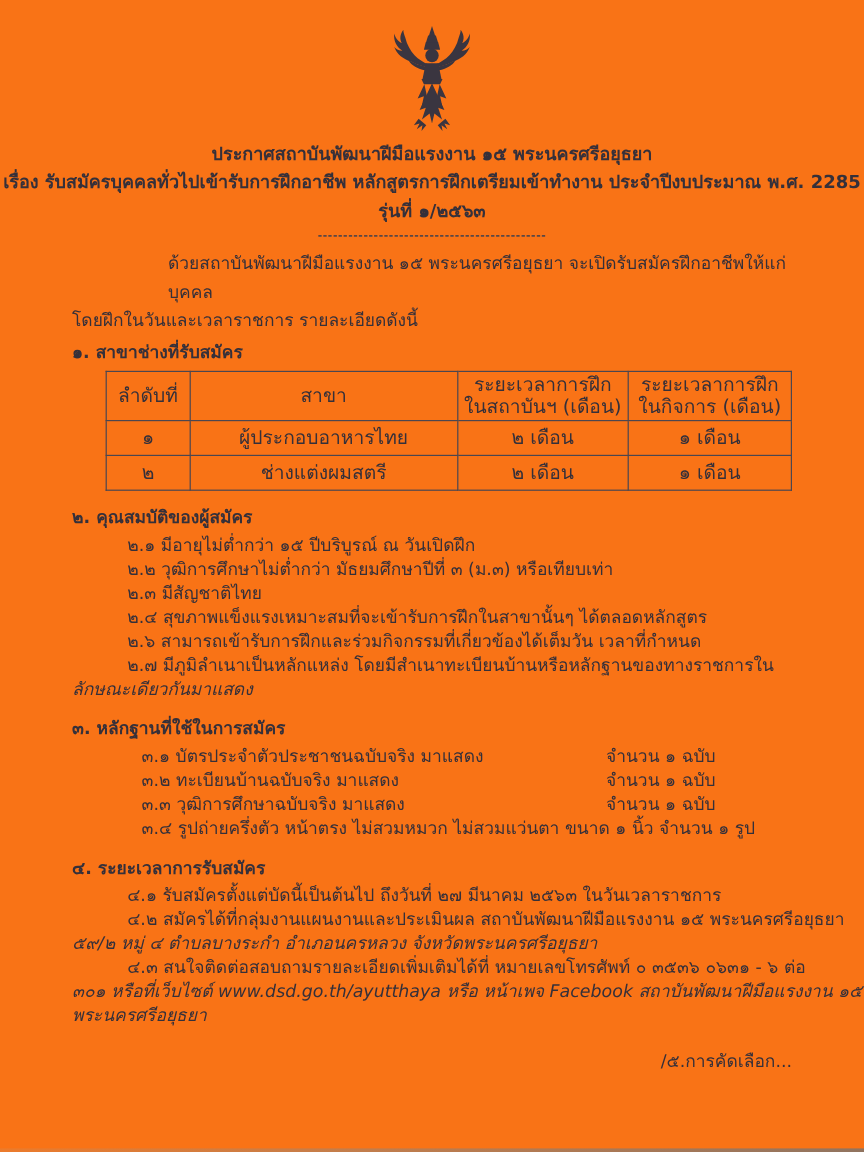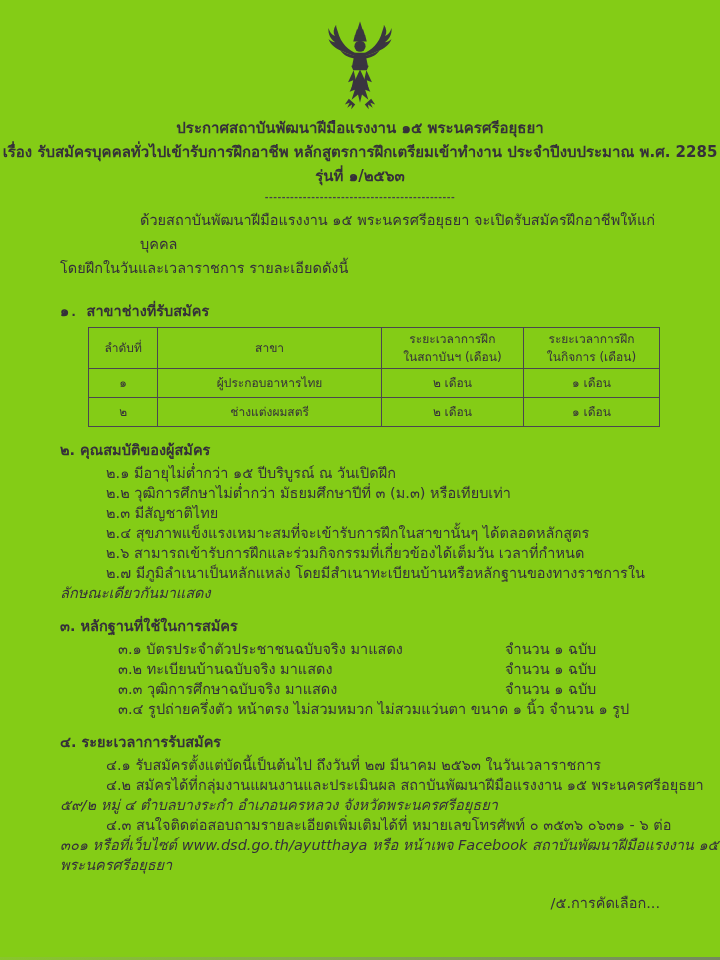--- a/index.html
+++ b/index.html
@@ -1,30 +1,30 @@
 <!DOCTYPE html>
 <html><head>
 <meta charset="utf-8">
 <style>
   html,body{margin:0;padding:0;background:#e8e8e6;}
   .page{
     width:720px;height:960px;position:relative;margin:0 auto;
-    background:#84cc16;overflow:hidden;color:#35303a;
+    background:#f97316;overflow:hidden;color:#35303a;
     font-family:"DejaVu Sans","Liberation Sans",sans-serif;
     font-size:14.5px;
   }
   .content{padding:0 60px;}
   .emblem{display:block;margin:20px auto 2px;}
   .title-line{text-align:center;font-weight:bold;font-size:15px;line-height:24px;white-space:nowrap;}
   .dash-divider{text-align:center;font-size:9px;letter-spacing:0.5px;line-height:10px;margin:4px 0 6px;color:#46414c;font-weight:bold;}
   .intro{margin-top:6px;line-height:24px;}
   .intro-first{padding-left:80px;}
   .sec-heading{font-weight:bold;line-height:21px;margin-top:13px;}
-  .sec-heading.first{margin-top:22px;font-family:Liberation Mono, monospace;}
-  table.courses{border-collapse:collapse;margin:4px 0 0 28px;font-size:12px;}
+  .sec-heading.first{margin-top:4px;}
+  table.courses{border-collapse:collapse;margin:4px 0 0 28px;font-size:16px;}
   table.courses th,table.courses td{border:1.6px solid #4b4650;font-weight:normal;text-align:center;padding:2px 4px;line-height:18px;}
   table.courses th{height:34px;}
   table.courses td{height:24px;}
   .col-no{width:62px;}
   .col-trade{width:224px;}
   .col-d1{width:138px;}
   .col-d2{width:132px;}
   td.trade-cell{text-align:left;padding-left:12px;}
   .items{line-height:20px;margin-top:2px;}
   .item{margin-left:46px;white-space:nowrap;}

